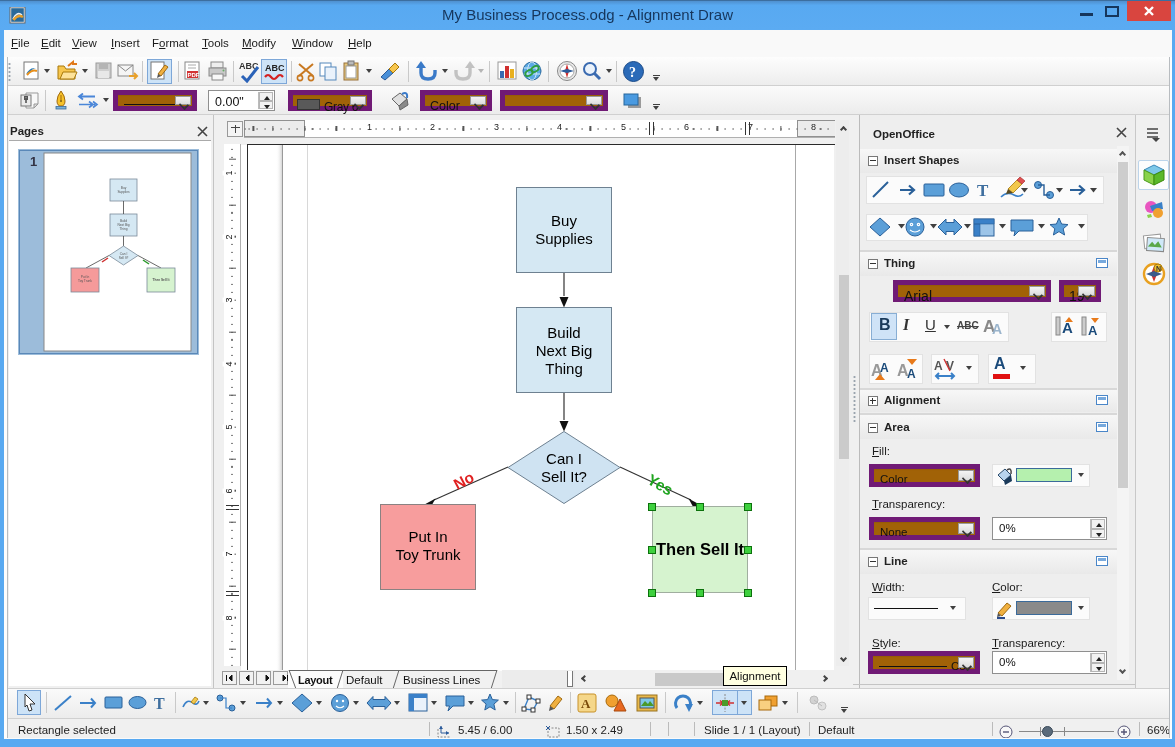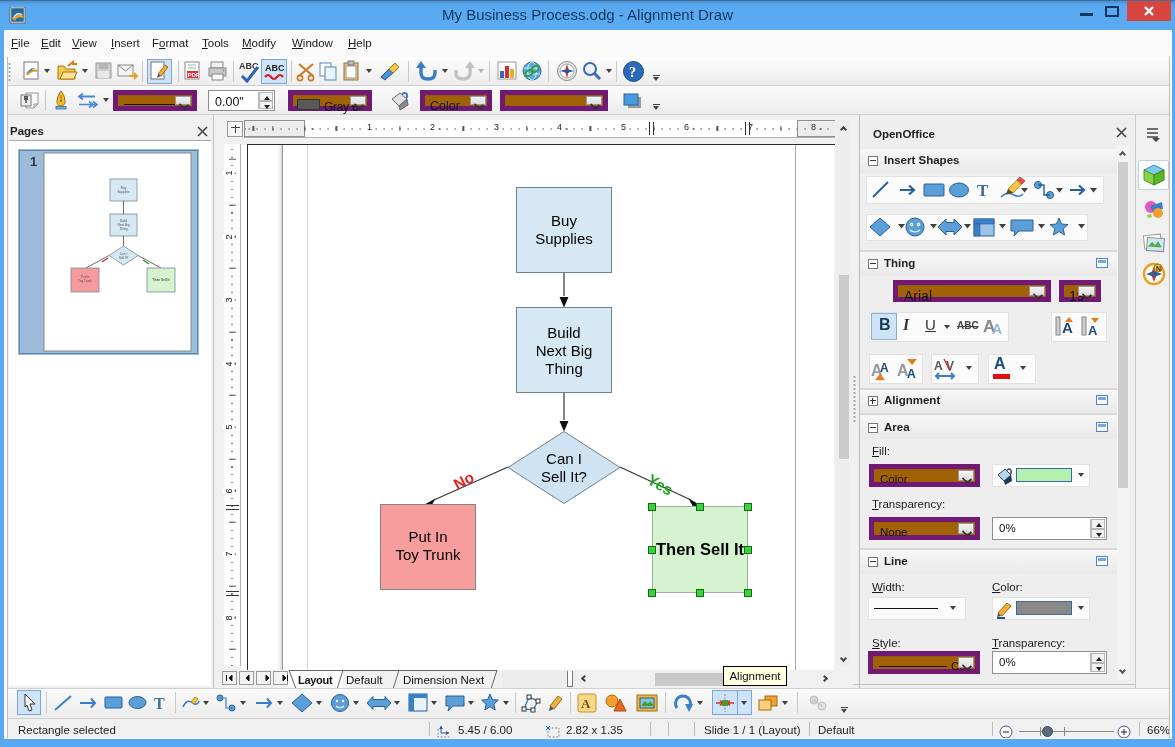--- a/index.html
+++ b/index.html
@@ -417,21 +417,21 @@
 <rect x="111" y="1" width="103" height="18" fill="#f1f1f1"></rect>
 <path d="M1 0 L8 19" stroke="#666"></path>
 <path d="M49 19 L55 0" stroke="#666"></path>
 <path d="M105 19 L111 0" stroke="#666"></path>
 <path d="M203 19 L209 0" stroke="#666"></path>
 <line x1="1" y1="0.5" x2="209" y2="0.5" stroke="#666"></line>
 <line x1="55" y1="18.5" x2="214" y2="18.5" stroke="#aaa"></line>
 </svg>
 <span class="ab" style="left:79px;top:4px;font-weight:bold;font-size:11px;letter-spacing:-0.3px">Layout</span>
 <span class="ab" style="left:127px;top:4px;font-size:11.5px">Default</span>
-<span class="ab" style="left:184px;top:4px;font-size:11.5px">Dimension Next</span>
+<span class="ab" style="left:184px;top:4px;font-size:11.5px">Business Lines</span>
 <div class="ab" style="left:348px;top:1px;width:6px;height:16px;background:#fff;border:1px solid #777;border-top:none"></div>
 
 <div class="ab" style="left:356px;top:1px;width:260px;height:17px;background:#f0f0f0">
 <div class="chev" style="left:7px;top:5px;transform:rotate(135deg);width:5px;height:5px;border-color:#444"></div>
 <div class="ab" style="left:80px;top:2px;width:105px;height:13px;background:#c9c9c9"></div>
 <div class="chev" style="left:247px;top:5px;transform:rotate(-45deg);width:5px;height:5px;border-color:#444"></div>
 </div>
 </div>
 
 <div class="ab" style="left:723px;top:666px;width:64px;height:20px;background:#ffffe1;border:1px solid #000;font-size:11.5px;line-height:18px;text-align:center;z-index:5">Alignment</div>
@@ -798,21 +798,21 @@
 <svg class="ab" style="left:434px;top:6px" width="16" height="13">
       <path d="M1 4 L1 12 L14 12" stroke="#888" stroke-dasharray="2 1.5" fill="none"></path>
       <path d="M4 1 L4 8 L12 8" stroke="#2a5a9a" fill="none"></path>
       <path d="M4 1 L2 4 L6 4 Z M12 8 L9 6 L9 10 Z" fill="#2a5a9a"></path>
     </svg>
 <span class="ab" style="left:455px;top:5px">5.45 / 6.00</span>
 <svg class="ab" style="left:542px;top:6px" width="16" height="13">
       <rect x="3" y="3" width="11" height="9" fill="none" stroke="#888" stroke-dasharray="2 1.5"></rect>
       <path d="M1 1 L5 5 M1 5 L5 1" stroke="#2a5a9a"></path>
     </svg>
-<span class="ab" style="left:563px;top:5px">2.82 x 1.35</span>
+<span class="ab" style="left:563px;top:5px">1.50 x 2.49</span>
 <div class="ab" style="left:647px;top:3px;width:1px;height:14px;background:#bbb"></div>
 <div class="ab" style="left:665px;top:3px;width:1px;height:14px;background:#bbb"></div>
 <div class="ab" style="left:691px;top:3px;width:1px;height:14px;background:#bbb"></div>
 <span class="ab" style="left:701px;top:5px">Slide 1 / 1 (Layout)</span>
 <div class="ab" style="left:806px;top:3px;width:1px;height:14px;background:#bbb"></div>
 <span class="ab" style="left:815px;top:5px">Default</span>
 <div class="ab" style="left:989px;top:3px;width:1px;height:14px;background:#bbb"></div>
 <svg class="ab" style="left:996px;top:6px" width="14" height="14">
       <circle cx="7" cy="7" r="6" fill="#f8f8f8" stroke="#557"></circle>
       <path d="M4 7 L10 7" stroke="#557" stroke-width="1.4"></path>

